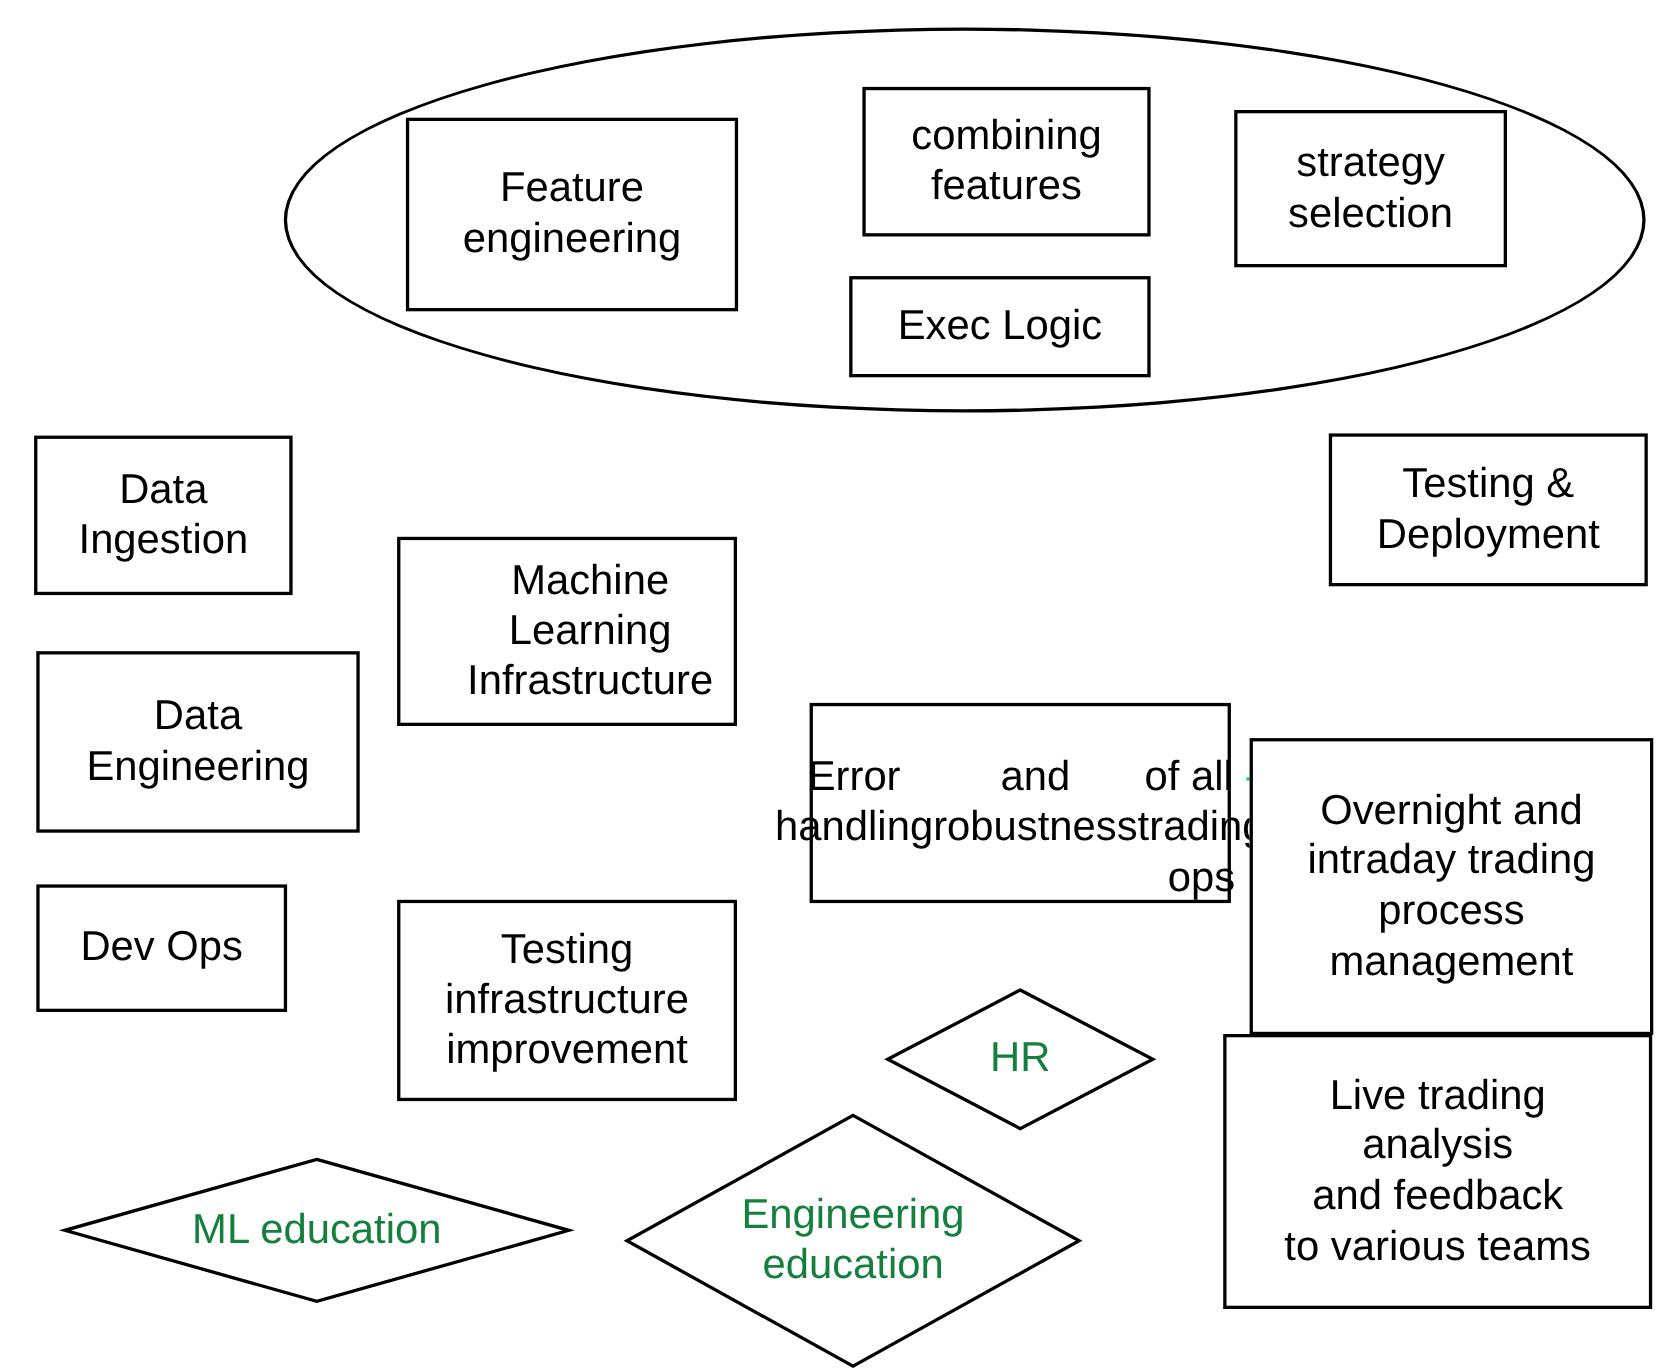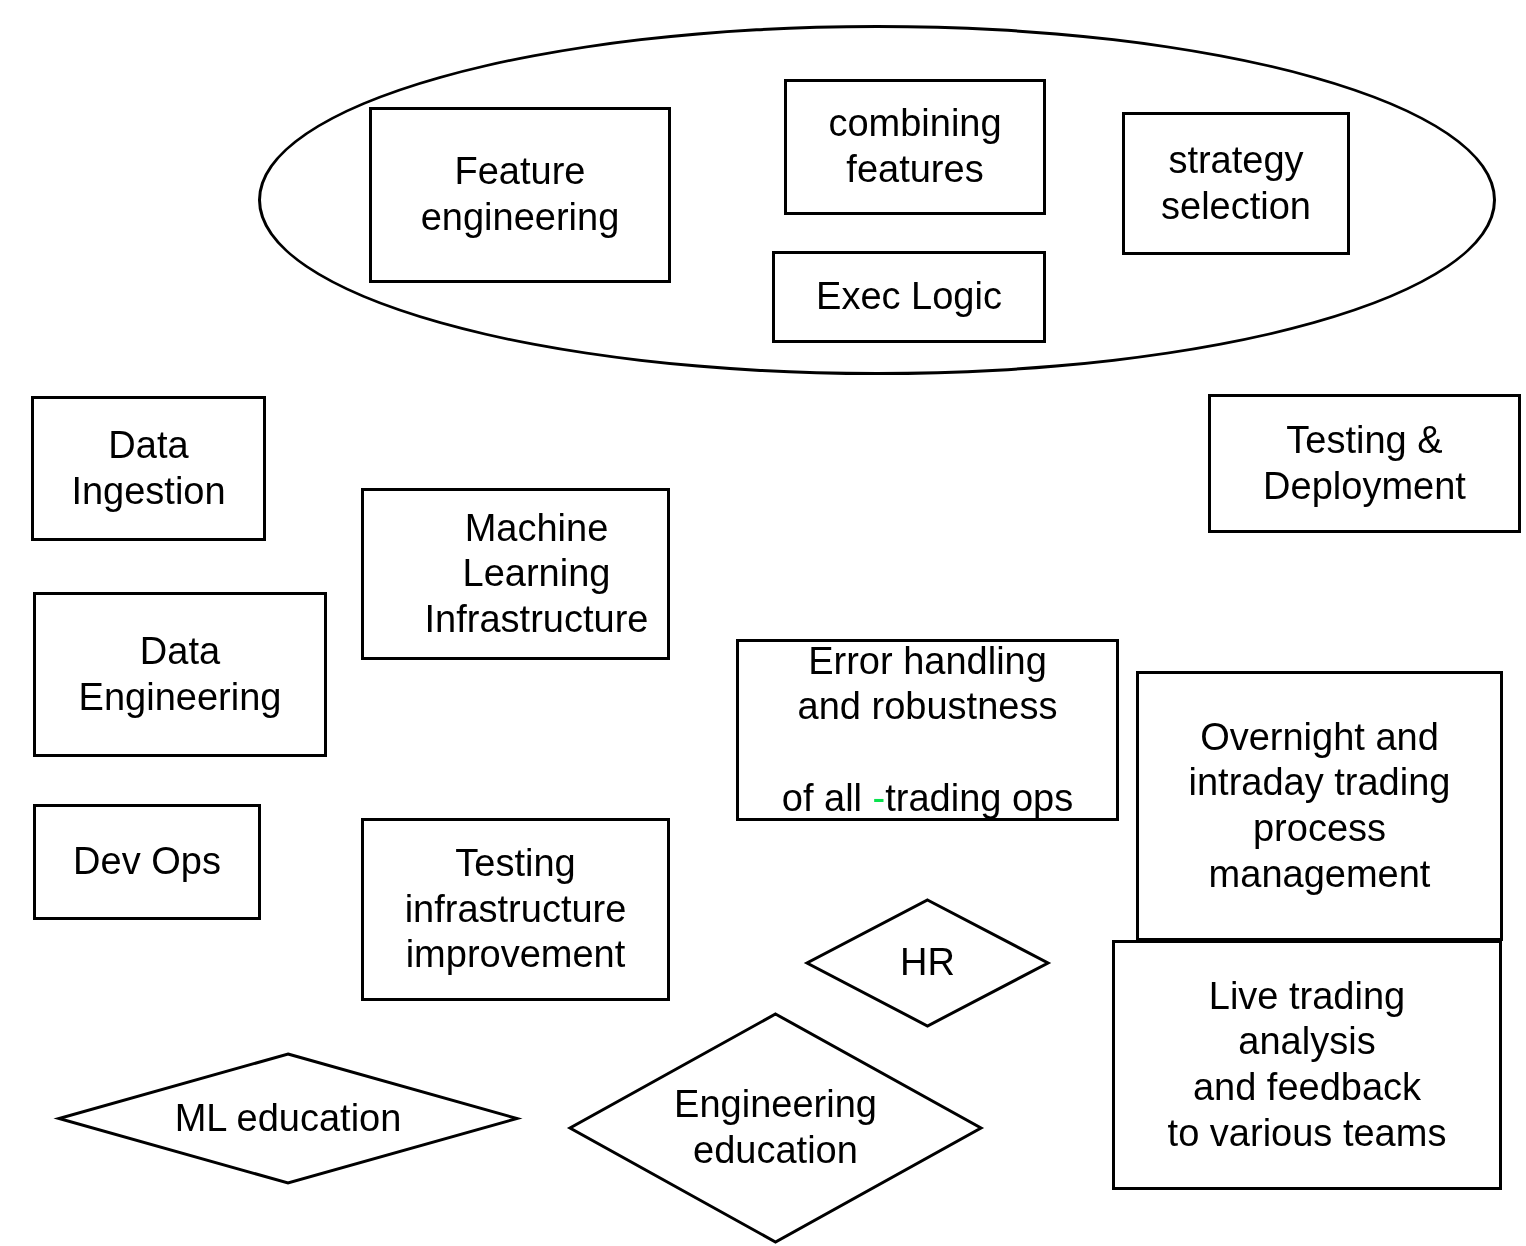--- a/index.html
+++ b/index.html
@@ -52,64 +52,64 @@
     left: 0;
     top: 0;
     width: 100%;
     height: 100%;
     display: flex;
     align-items: center;
     justify-content: center;
     text-align: center;
     line-height: 1.20;
     white-space: pre-line;
-    color: #000000;
+    color: #15803d;
   }
   .green {
     color: #0ae24e;
   }
 </style>
 </head>
 <body>
 
 <div id="canvas">
 
   <div class="ellipse" style="left:258px; top:25px; width:1238px; height:350px;"></div>
 
   <div class="node box" style="left:369px; top:107px; width:302px; height:176px; font-size:38px;">Feature
 engineering</div>
 
   <div class="node box" style="left:784px; top:79px; width:262px; height:136px; font-size:38px;">combining
 features</div>
 
   <div class="node box" style="left:772px; top:251px; width:274px; height:92px; font-size:38px;">Exec Logic</div>
 
-  <div class="node box" style="left:1122px; top:112px; width:228px; height:143px; font-size:38px;">strategy
+  <div class="node box" style="left:1122px; top:100px; width:248px; height:143px; font-size:38px;">strategy
 selection</div>
 
   <div class="node box" style="left:31px; top:396px; width:235px; height:145px; font-size:38px;">Data
 Ingestion</div>
 
   <div class="node box" style="left:33px; top:592px; width:294px; height:165px; font-size:38px;">Data
 Engineering</div>
 
   <div class="node box" style="left:33px; top:804px; width:228px; height:116px; font-size:38px;">Dev Ops</div>
 
   <div class="node box" style="left:361px; top:488px; width:309px; height:172px; font-size:38px;padding-left:42px;">Machine
 Learning
 Infrastructure</div>
 
   <div class="node box" style="left:361px; top:818px; width:309px; height:183px; font-size:38px;">Testing
 infrastructure
 improvement</div>
 
-  <div class="node box" style="left:1208px; top:394px; width:313px; height:139px; font-size:38px;">Testing  &amp;
+  <div class="node box" style="left:1208px; top:394px; width:290px; height:139px; font-size:38px;">Testing  &amp;
 Deployment</div>
 
-  <div class="node box" style="left:736px; top:639px; width:383px; height:182px; font-size:38px; flex-direction:column;">
+  <div class="node box" style="left:736px; top:639px; width:383px; height:182px; font-size:38px; flex-direction:row;">
     <div>Error handling</div>
     <div>and robustness</div>
     <div>
       <span>of all </span><span class="green">-</span><span>trading ops</span>
     </div>
   </div>
 
   <div class="node box" style="left:1136px; top:637px; width:367px; height:270px; font-size:38px;margin-top:34px;">Overnight and
 intraday trading
 process

